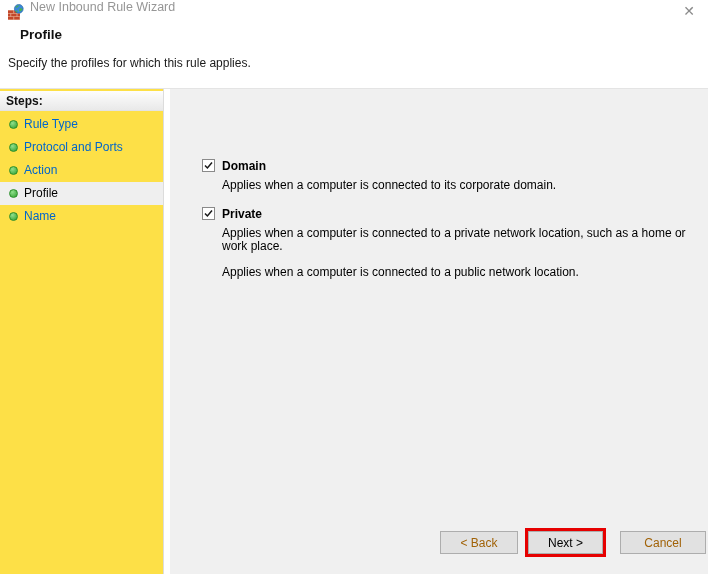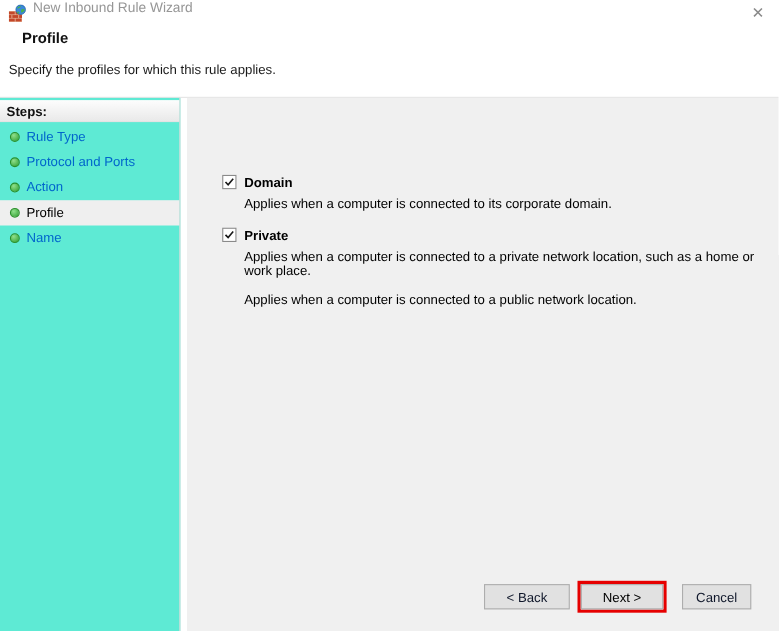--- a/index.html
+++ b/index.html
@@ -13,21 +13,21 @@
   .fw-icon { position:absolute; left:8px; top:4px; width:16px; height:16px; }
   .win-title { position:absolute; left:30px; top:0; font-size:12.5px; color:#969696; }
   .close-btn { position:absolute; right:10px; top:2px; width:18px; height:18px;
     color:#8a8a8a; font-size:14px; line-height:18px; text-align:center; cursor:default; }
   
   .page-title { position:absolute; left:20px; top:27px; font-size:13.5px; font-weight:bold; color:#111; }
   .page-sub   { position:absolute; left:8px;  top:56px; font-size:12px; color:#1a1a1a; }
   .header-divider { position:absolute; top:88px; left:0; right:0; height:1px; background:#e4e4e4; }
   
   .sidebar { position:absolute; top:89px; left:0; width:164px; bottom:0;
-    background:#5eead4; border-right:1px solid #dcdcdc; }
+    background:#fde047; border-right:1px solid #dcdcdc; }
   .steps-head { position:absolute; top:2px; left:0; right:0; height:20px; line-height:20px;
     padding-left:6px; font-weight:bold; color:#111;
     background:linear-gradient(#fdfdfd,#e9e9e9); border-bottom:1px solid #e3e3e3; }
   .steps-list { position:absolute; top:24px; left:0; right:0; list-style:none; }
   .step-item { position:relative; height:23px; line-height:23px; padding-left:24px; color:#0066cc; cursor:default; }
   .step-item.current { color:#000; background:#efefef; }
   .step-bullet { position:absolute; left:9px; top:7px; width:9px; height:9px; border-radius:50%;
     background:radial-gradient(circle at 35% 30%, #90e08c, #2f9e2f);
     border:1px solid #2a8f2a; }
   
@@ -37,23 +37,23 @@
   .g-domain  { top:70px; }
   .g-private { top:118px; }
   .g-public  { top:171px; }
   .cb-row { display:flex; align-items:flex-start; gap:7px; }
   .checkbox { width:13px; height:13px; background:#fff; border:1px solid #8a8a8a;
     display:inline-flex; align-items:center; justify-content:center; flex:0 0 auto; }
   .cb-label { font-weight:bold; color:#000; }
   .cb-desc { margin-left:20px; margin-top:6px; max-width:478px; line-height:13px; color:#000; }
   
   .btn { position:absolute; height:23px; background:#e1e1e1; border:1px solid #adadad;
-    font-family:"Liberation Sans", sans-serif; font-size:12px; color:#0f172a; text-align:center; cursor:default; }
+    font-family:"Liberation Sans", sans-serif; font-size:12px; color:#a16207; text-align:center; cursor:default; }
   .btn-back   { left:440px; top:531px; width:78px; }
-  .btn-cancel { left:620px; top:531px; width:63px; }
+  .btn-cancel { left:620px; top:531px; width:86px; }
   .next-annotation { position:absolute; left:525px; top:528px; border:3px solid #e60000; }
   .btn-next { position:relative; width:75px; height:23px; background:#e1e1e1; border:1px solid #adadad;
     font-family:"Liberation Sans", sans-serif; font-size:12px; color:#000; text-align:center; cursor:default; }
 </style>
 </head>
 <body>
 
 <div class="window">
 
   <div class="titlebar">

